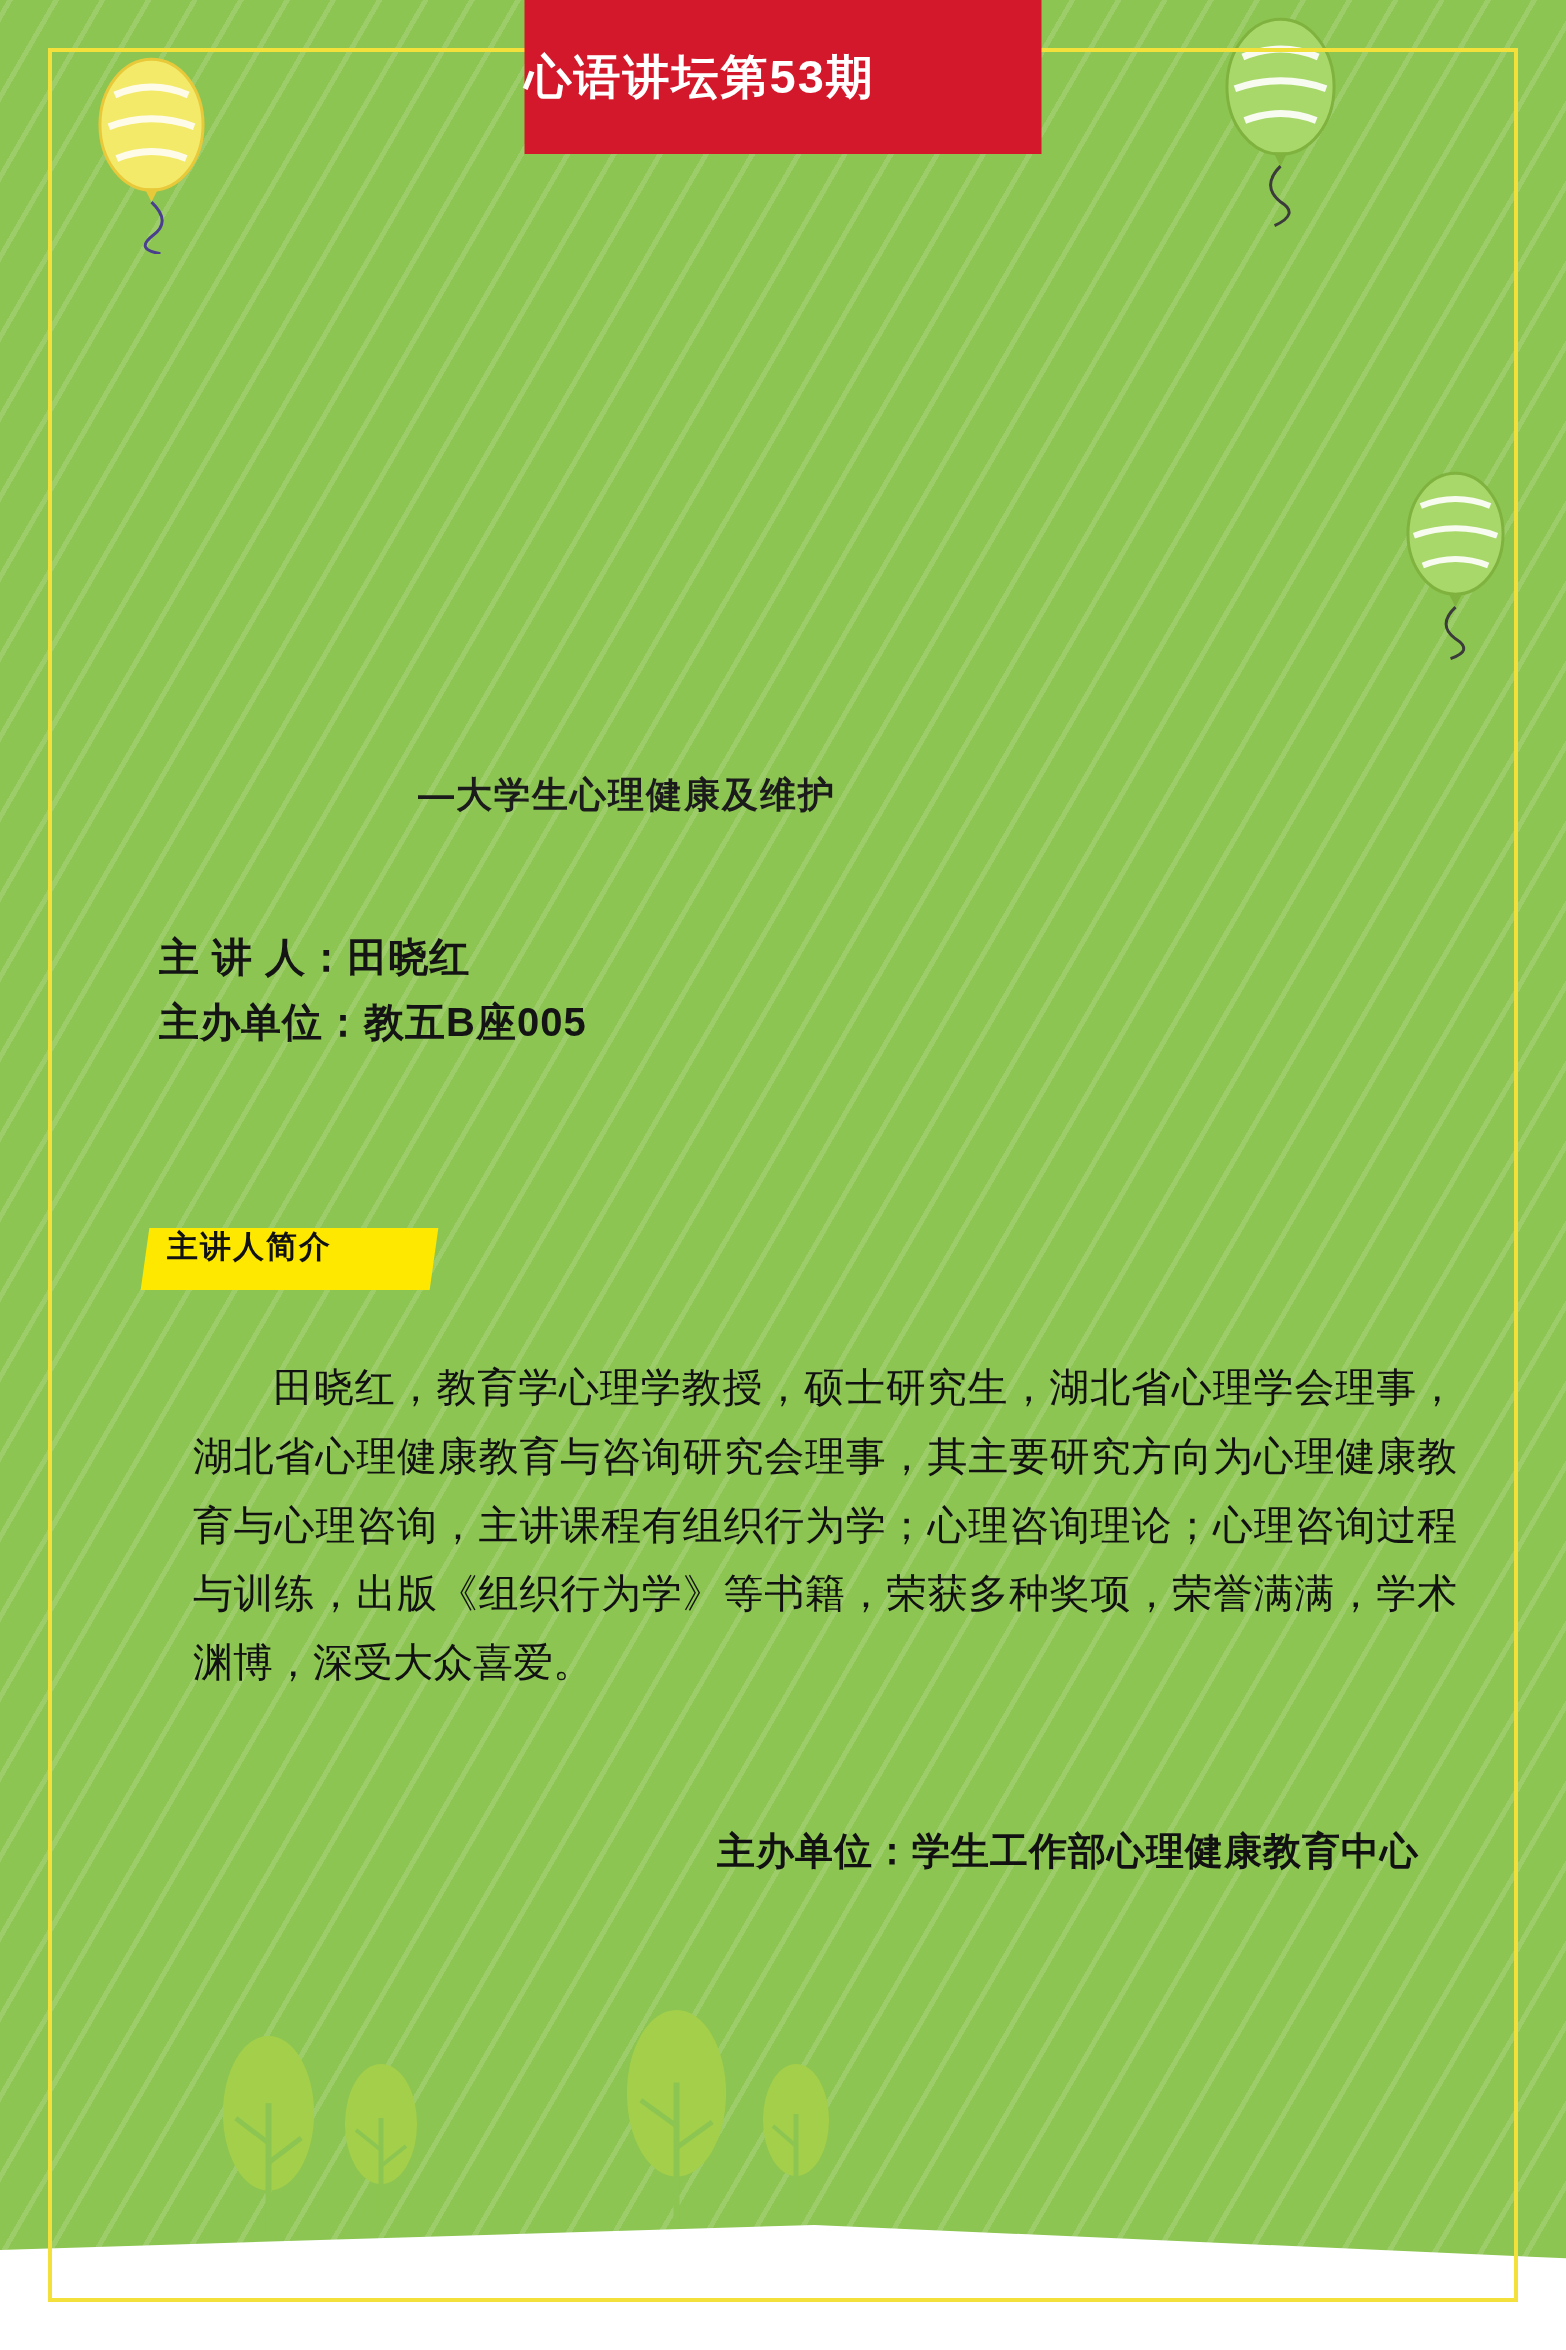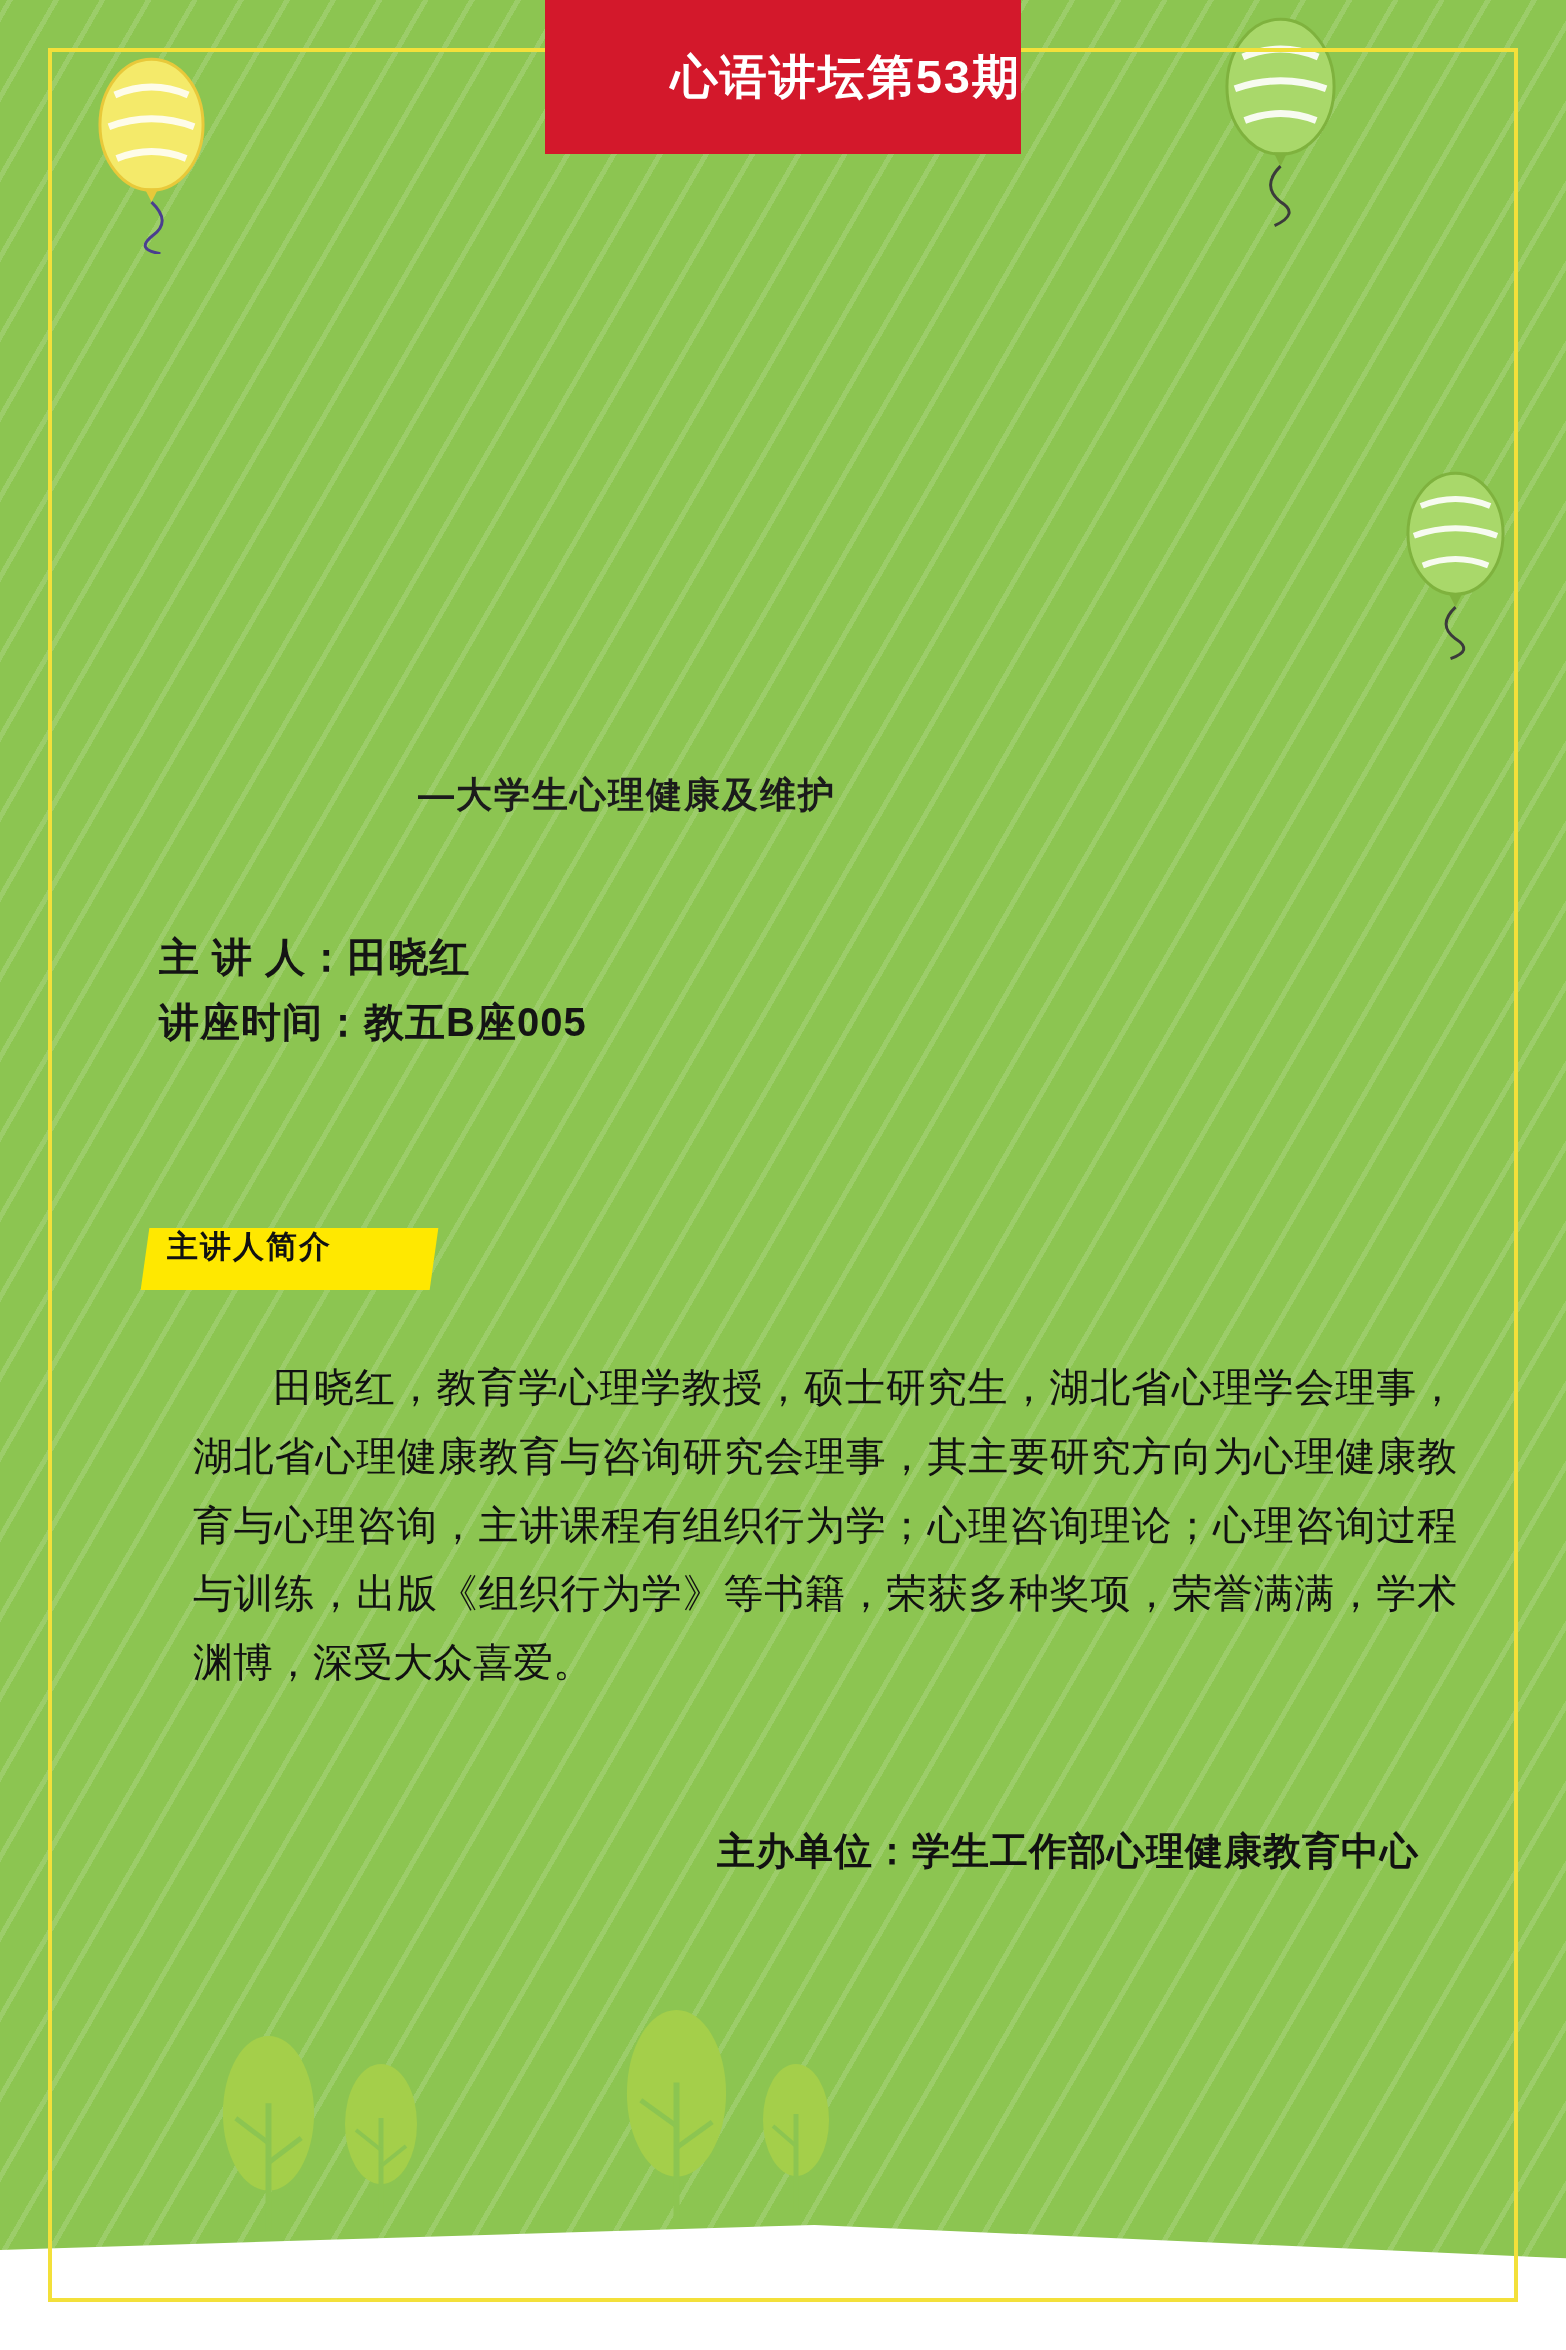--- a/index.html
+++ b/index.html
@@ -40,27 +40,27 @@
     pointer-events: none;
     z-index: 4;
   }
 
   
   .banner {
     position: absolute;
     left: 50%;
     transform: translateX(-50%);
     top: 0;
-    width: 476px;
+    width: 517px;
     height: 154px;
     background: #d3182b;
     z-index: 6;
     display: flex;
     align-items: center;
-    justify-content: flex-end;
+    justify-content: flex-start;
   }
   .banner-text {
     color: #ffffff;
     font-size: 47px;
     font-weight: bold;
     letter-spacing: 2px;
   }
 
   
   .balloon {
@@ -250,21 +250,21 @@
       <polygon points="48,126 62,126 55,140" fill="#7fb23e"></polygon>
       <path d="M55 140 Q36 158 55 172 Q74 184 50 192" stroke="#3b3b3b" stroke-width="3" fill="none"></path>
     </svg>
   </div>
 
 
   <div class="subtitle">—大学生心理健康及维护</div>
 
   <div class="info">
     <div class="info-row">主 讲 人：田晓红</div>
-    <div class="info-row">讲座时间：教五B座005</div>
+    <div class="info-row">主办单位：教五B座005</div>
   </div>
 
   <div class="bio-head">
     <div class="bio-head-bg"></div>
     <div class="bio-head-text">主讲人简介</div>
   </div>
 
   <div class="bio-body">田晓红，教育学心理学教授，硕士研究生，湖北省心理学会理事，湖北省心理健康教育与咨询研究会理事，其主要研究方向为心理健康教育与心理咨询，主讲课程有组织行为学；心理咨询理论；心理咨询过程与训练，出版《组织行为学》等书籍，荣获多种奖项，荣誉满满，学术渊博，深受大众喜爱。</div>
 
   <div class="orgs">

